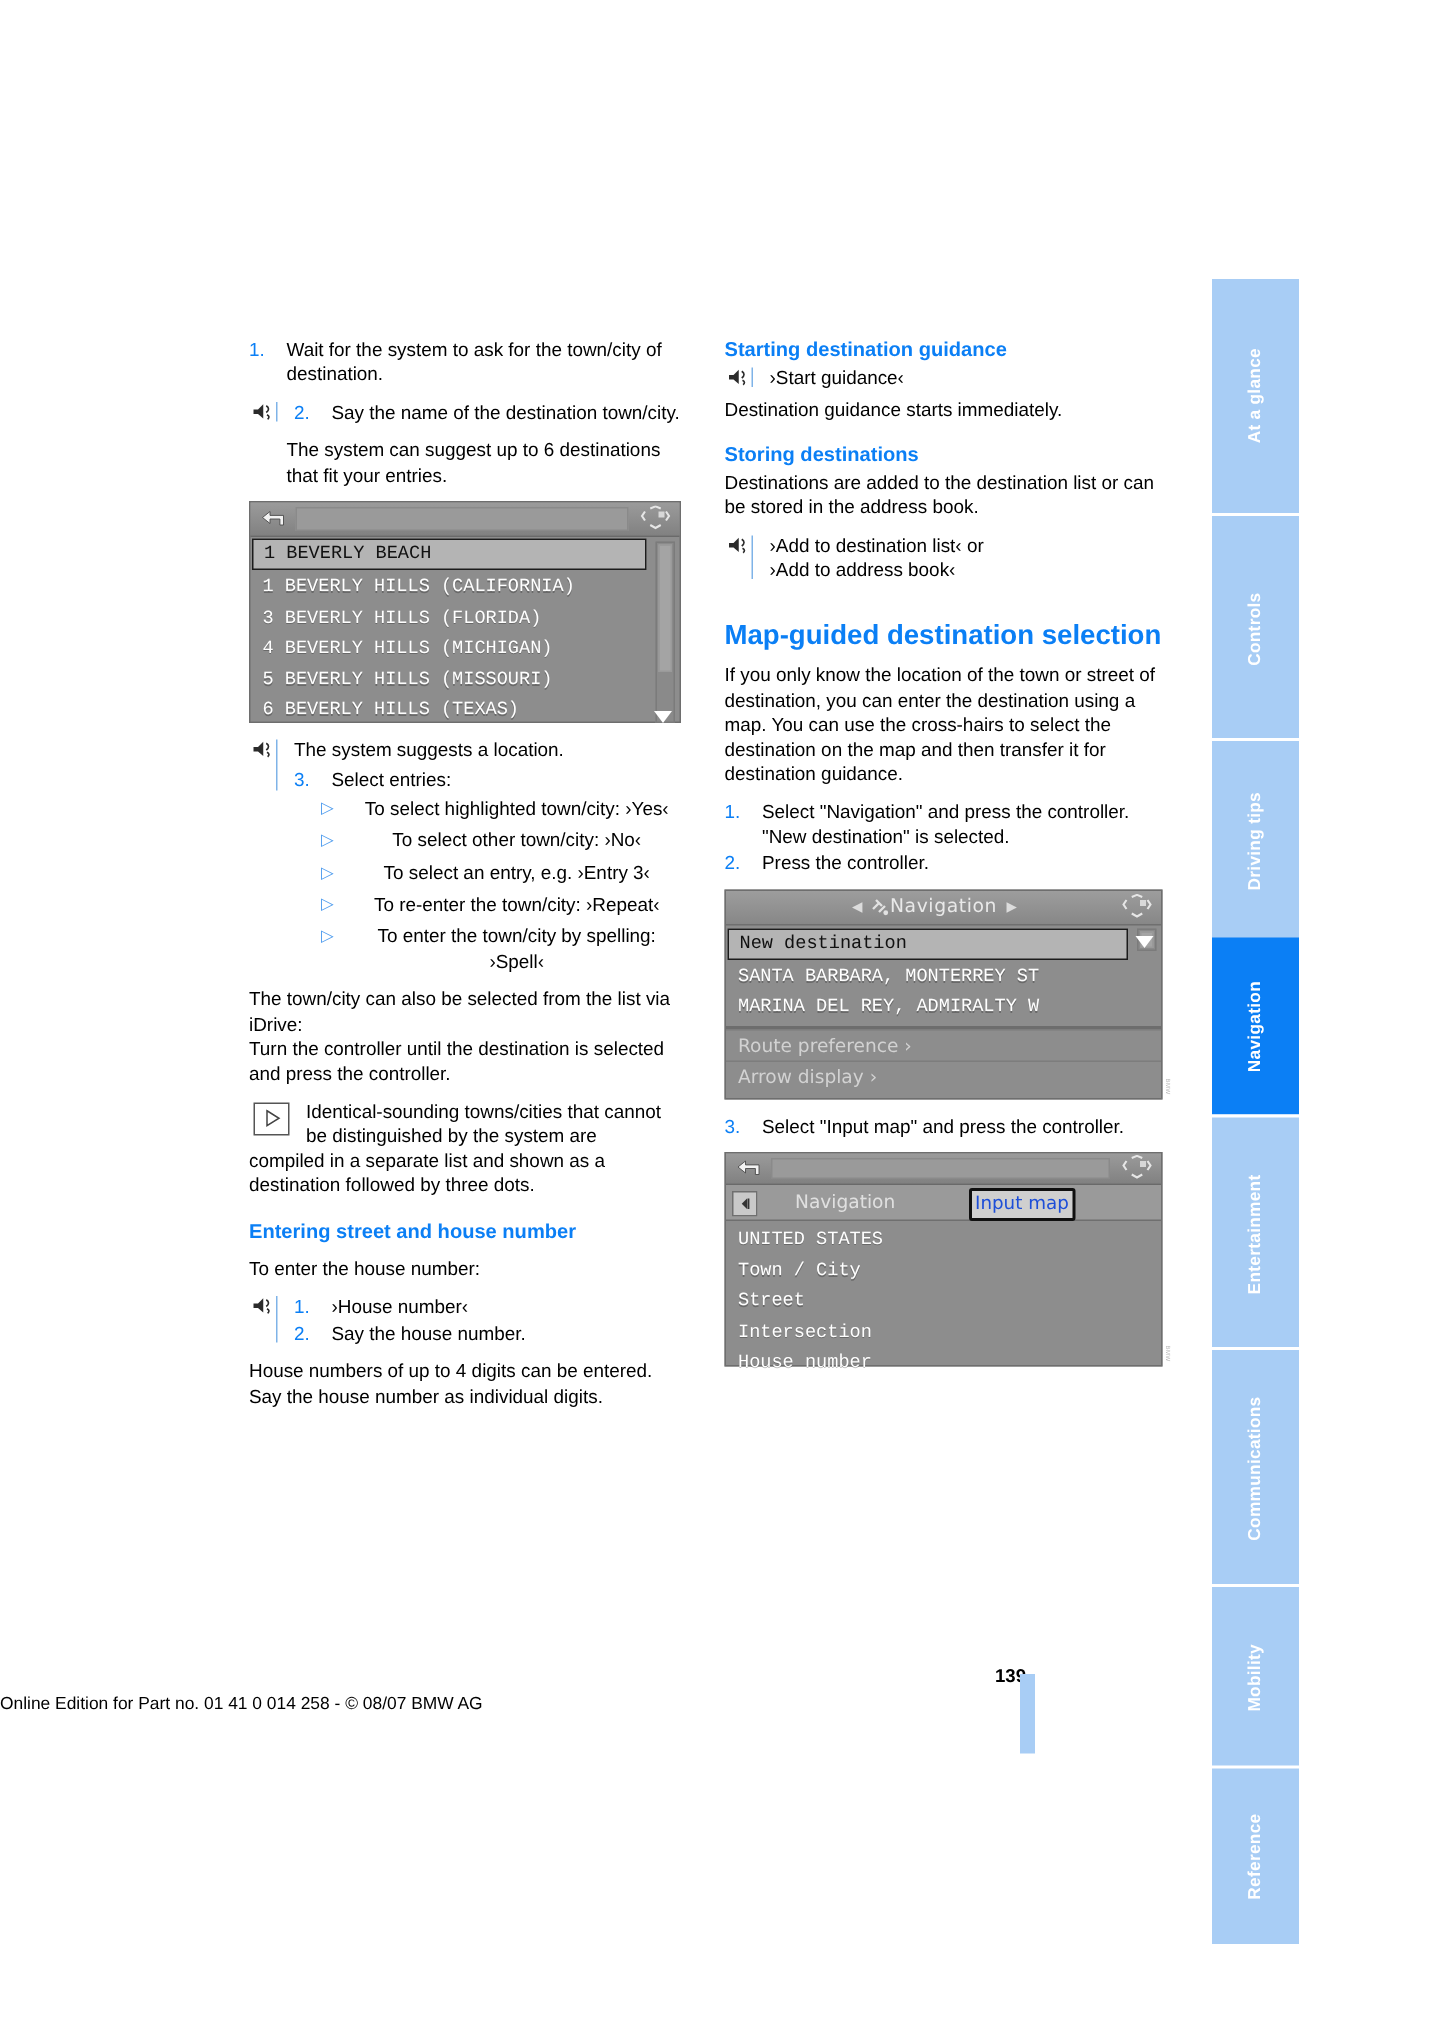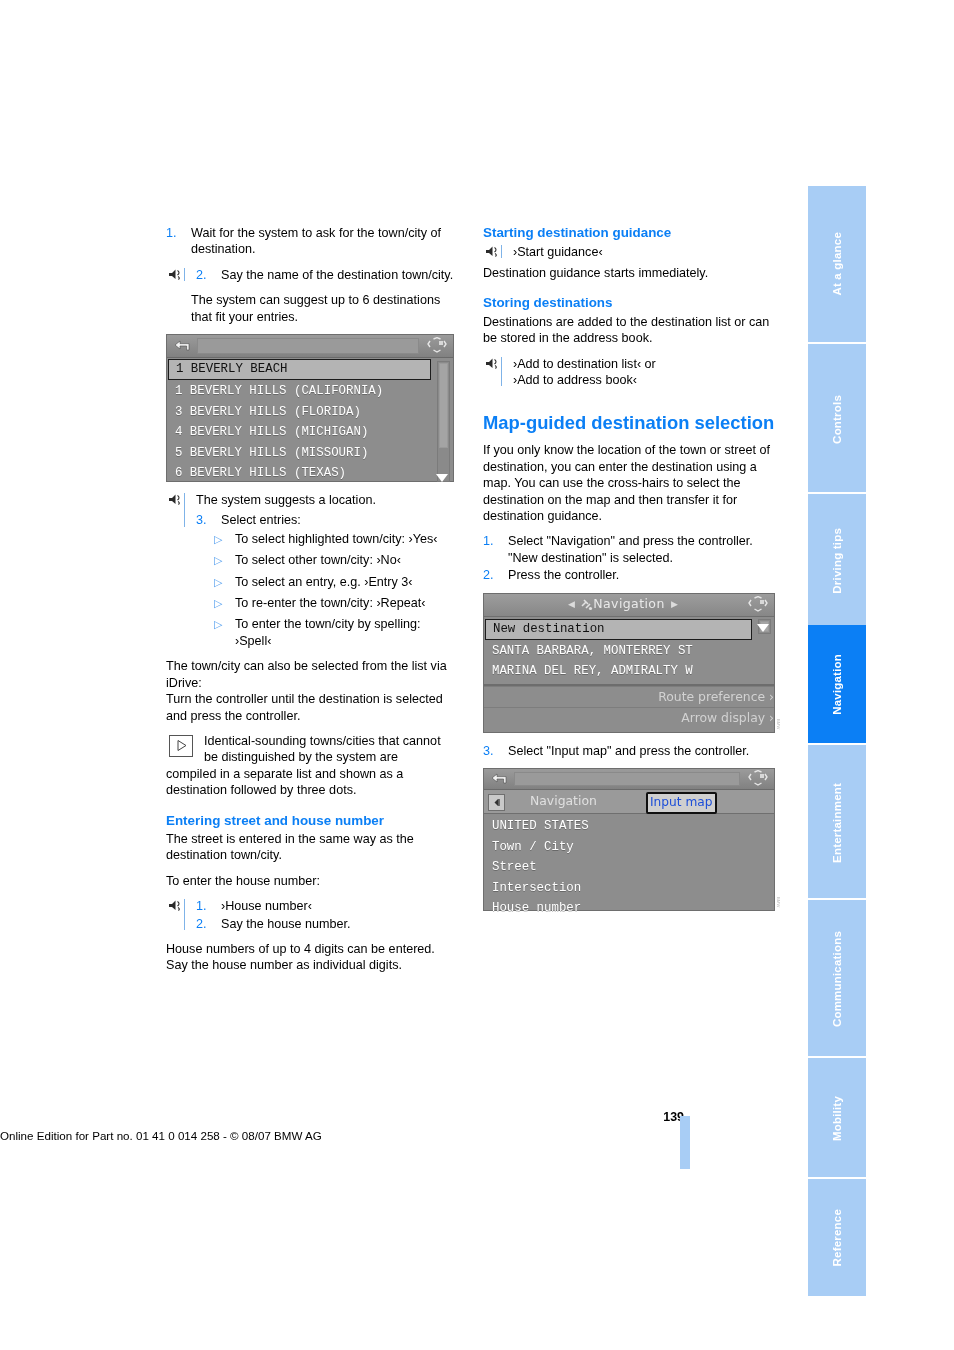--- a/index.html
+++ b/index.html
@@ -55,21 +55,21 @@
     position:absolute;left:18px;top:1px;bottom:2px;width:1px;background:#7fb3e8;
   }
   .voice .micbox{
     position:absolute;left:2px;top:0px;width:15px;height:15px;
   }
   .voice .micbox svg{display:block;}
 
   
   .tri{display:flex;margin-bottom:5px;}
   .tri .mk{width:21px;flex:none;color:#4d9bee;font-size:11px;line-height:16.4px;}
-  .tri .txt{flex:1;}
+  .tri .txt{flex:1;text-align:center;}
   .trilist{margin-left:48px;margin-bottom:9px;}
 
   
   .note{position:relative;margin-bottom:9px;}
   .note .nbox{
     position:absolute;left:3px;top:2px;width:24px;height:22px;
     border:1px solid #555;box-sizing:border-box;
     display:flex;align-items:center;justify-content:center;
   }
   .note .nbox svg{display:block;}
@@ -127,21 +127,20 @@
     letter-spacing:.4px;
   }
   .navbar .arrL{position:absolute;left:84px;color:#dcdcdc;font-size:9px;}
   .navbar .arrR{position:absolute;right:96px;color:#dcdcdc;font-size:9px;}
   .navbar .sat{position:absolute;left:96px;top:4px;width:14px;height:14px;}
   .navdiv{height:2px;background:#6d6d6d;}
   .subrow{
     font-family:"DejaVu Sans",sans-serif;font-size:12.4px;line-height:20px;
     color:#d2d2d2;padding-left:8px;background:#8d8d8d;
     border-top:1px solid #7d7d7d;
-    text-align:right;
   }
 
   
   .infobar{
     height:23px;background:#9a9a9a;position:relative;display:flex;align-items:center;
     border-bottom:1px solid #6f6f6f;
   }
   .infobar .lsq{
     position:absolute;left:4px;top:4px;width:15px;height:15px;background:#c9c9c9;
     border:1px solid #6f6f6f;display:flex;align-items:center;justify-content:center;
@@ -300,21 +299,20 @@
       <div class="nbox">
         <svg width="13" height="13" viewBox="0 0 13 13">
           <path d="M3 1.5 L11 6.5 L3 11.5 Z" fill="none" stroke="#444" stroke-width="1"></path>
         </svg>
       </div>
       <p class="tight first">Identical-sounding towns/cities that cannot be distinguished by the system are</p>
       <p class="tight">compiled in a separate list and shown as a destination followed by three dots.</p>
     </div>
 
     <h2 style="margin-top:14px;">Entering street and house number</h2>
-    <p class="tight">The street is entered in the same way as the destination town/city.</p>
     <p style="margin-top:9px;">To enter the house number:</p>
 
     <div class="voice">
       <div class="rule"></div>
       <div class="micbox">
         <svg width="15" height="15" viewBox="0 0 15 15">
           <path d="M1 6 L4 6 L7.5 2.5 L7.5 12 L4 9 L1 9 Z" fill="#2b2b2b"></path>
           <path d="M9.5 3.5 q3 2 0 4.5" stroke="#2b2b2b" stroke-width="1.1" fill="none"></path>
           <path d="M10 9.5 q2.4 1.4 .4 3" stroke="#2b2b2b" stroke-width="1.1" fill="none"></path>
         </svg>

